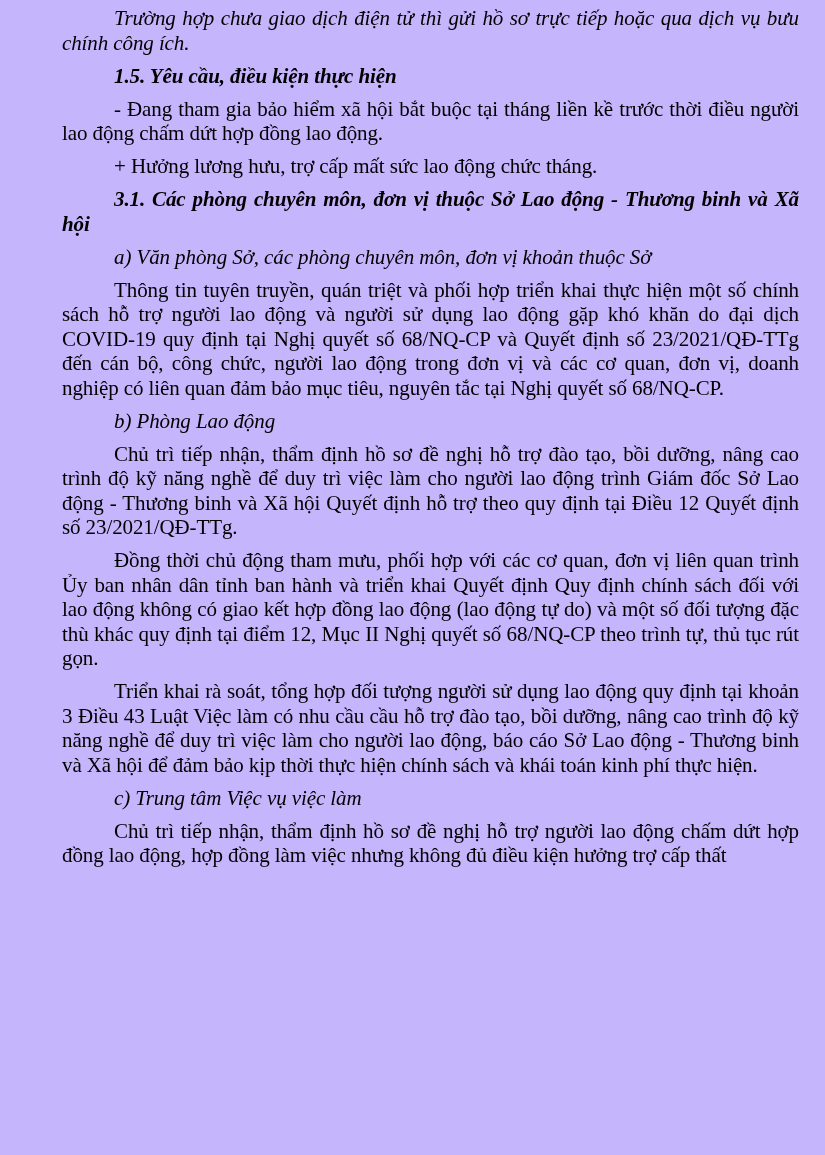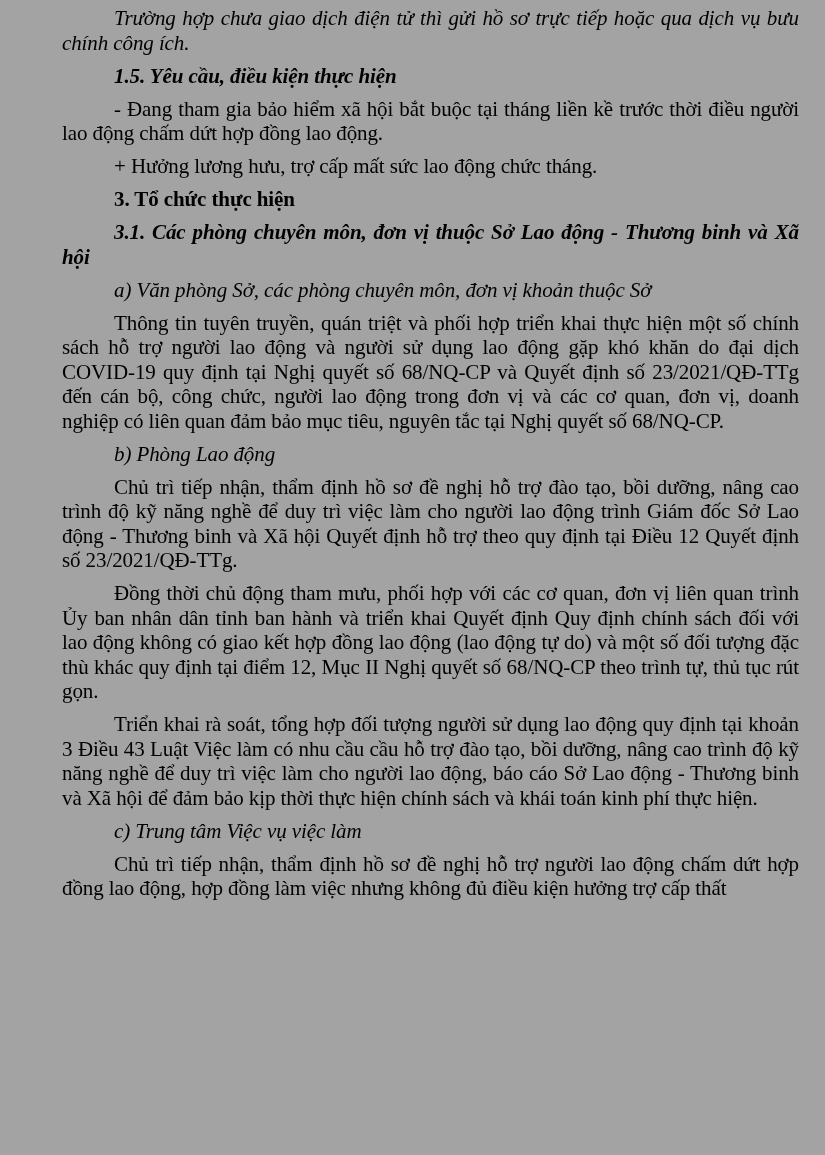--- a/index.html
+++ b/index.html
@@ -11,21 +11,21 @@
     width: 825px;
     height: 1155px;
     overflow: hidden;
     position: relative;
   }
   .doc-page {
     box-sizing: border-box;
     width: 825px;
     height: 1155px;
     padding: 6px 26px 0 62px;
-    background: #a3a3a3;
+    background: #c4b5fd;
     color: #000000;
     font-family: "Liberation Serif", "DejaVu Serif", serif;
     font-size: 21px;
     line-height: 24.5px;
     letter-spacing: -0.1px;
   }
   .doc-page p {
     margin: 0 0 8.5px 0;
     text-indent: 52px;
     text-align: justify;
@@ -36,21 +36,20 @@
   .doc-page p.bold-italic { font-weight: bold; font-style: italic; }
 </style>
 </head>
 <body>
 
 <div class="doc-page">
   <p class="italic">Trường hợp chưa giao dịch điện tử thì gửi hồ sơ trực tiếp hoặc qua dịch vụ bưu chính công ích.</p>
   <p class="bold-italic">1.5. Yêu cầu, điều kiện thực hiện</p>
   <p class="normal">- Đang tham gia bảo hiểm xã hội bắt buộc tại tháng liền kề trước thời điều người lao động chấm dứt hợp đồng lao động.</p>
   <p class="normal">+ Hưởng lương hưu, trợ cấp mất sức lao động chức tháng.</p>
-  <p class="bold">3. Tổ chức thực hiện</p>
   <p class="bold-italic">3.1. Các phòng chuyên môn, đơn vị thuộc Sở Lao động - Thương binh và Xã hội</p>
   <p class="italic">a) Văn phòng Sở, các phòng chuyên môn, đơn vị khoản thuộc Sở</p>
   <p class="normal">Thông tin tuyên truyền, quán triệt và phối hợp triển khai thực hiện một số chính sách hỗ trợ người lao động và người sử dụng lao động gặp khó khăn do đại dịch COVID-19 quy định tại Nghị quyết số 68/NQ-CP và Quyết định số 23/2021/QĐ-TTg đến cán bộ, công chức, người lao động trong đơn vị và các cơ quan, đơn vị, doanh nghiệp có liên quan đảm bảo mục tiêu, nguyên tắc tại Nghị quyết số 68/NQ-CP.</p>
   <p class="italic">b) Phòng Lao động</p>
   <p class="normal">Chủ trì tiếp nhận, thẩm định hồ sơ đề nghị hỗ trợ đào tạo, bồi dưỡng, nâng cao trình độ kỹ năng nghề để duy trì việc làm cho người lao động trình Giám đốc Sở Lao động - Thương binh và Xã hội Quyết định hỗ trợ theo quy định tại Điều 12 Quyết định số 23/2021/QĐ-TTg.</p>
   <p class="normal">Đồng thời chủ động tham mưu, phối hợp với các cơ quan, đơn vị liên quan trình Ủy ban nhân dân tỉnh ban hành và triển khai Quyết định Quy định chính sách đối với lao động không có giao kết hợp đồng lao động (lao động tự do) và một số đối tượng đặc thù khác quy định tại điểm 12, Mục II Nghị quyết số 68/NQ-CP theo trình tự, thủ tục rút gọn.</p>
   <p class="normal">Triển khai rà soát, tổng hợp đối tượng người sử dụng lao động quy định tại khoản 3 Điều 43 Luật Việc làm có nhu cầu cầu hỗ trợ đào tạo, bồi dưỡng, nâng cao trình độ kỹ năng nghề để duy trì việc làm cho người lao động, báo cáo Sở Lao động - Thương binh và Xã hội để đảm bảo kịp thời thực hiện chính sách và khái toán kinh phí thực hiện.</p>
   <p class="italic">c) Trung tâm Việc vụ việc làm</p>
   <p class="normal">Chủ trì tiếp nhận, thẩm định hồ sơ đề nghị hỗ trợ người lao động chấm dứt hợp đồng lao động, hợp đồng làm việc nhưng không đủ điều kiện hưởng trợ cấp thất</p>
 </div>

